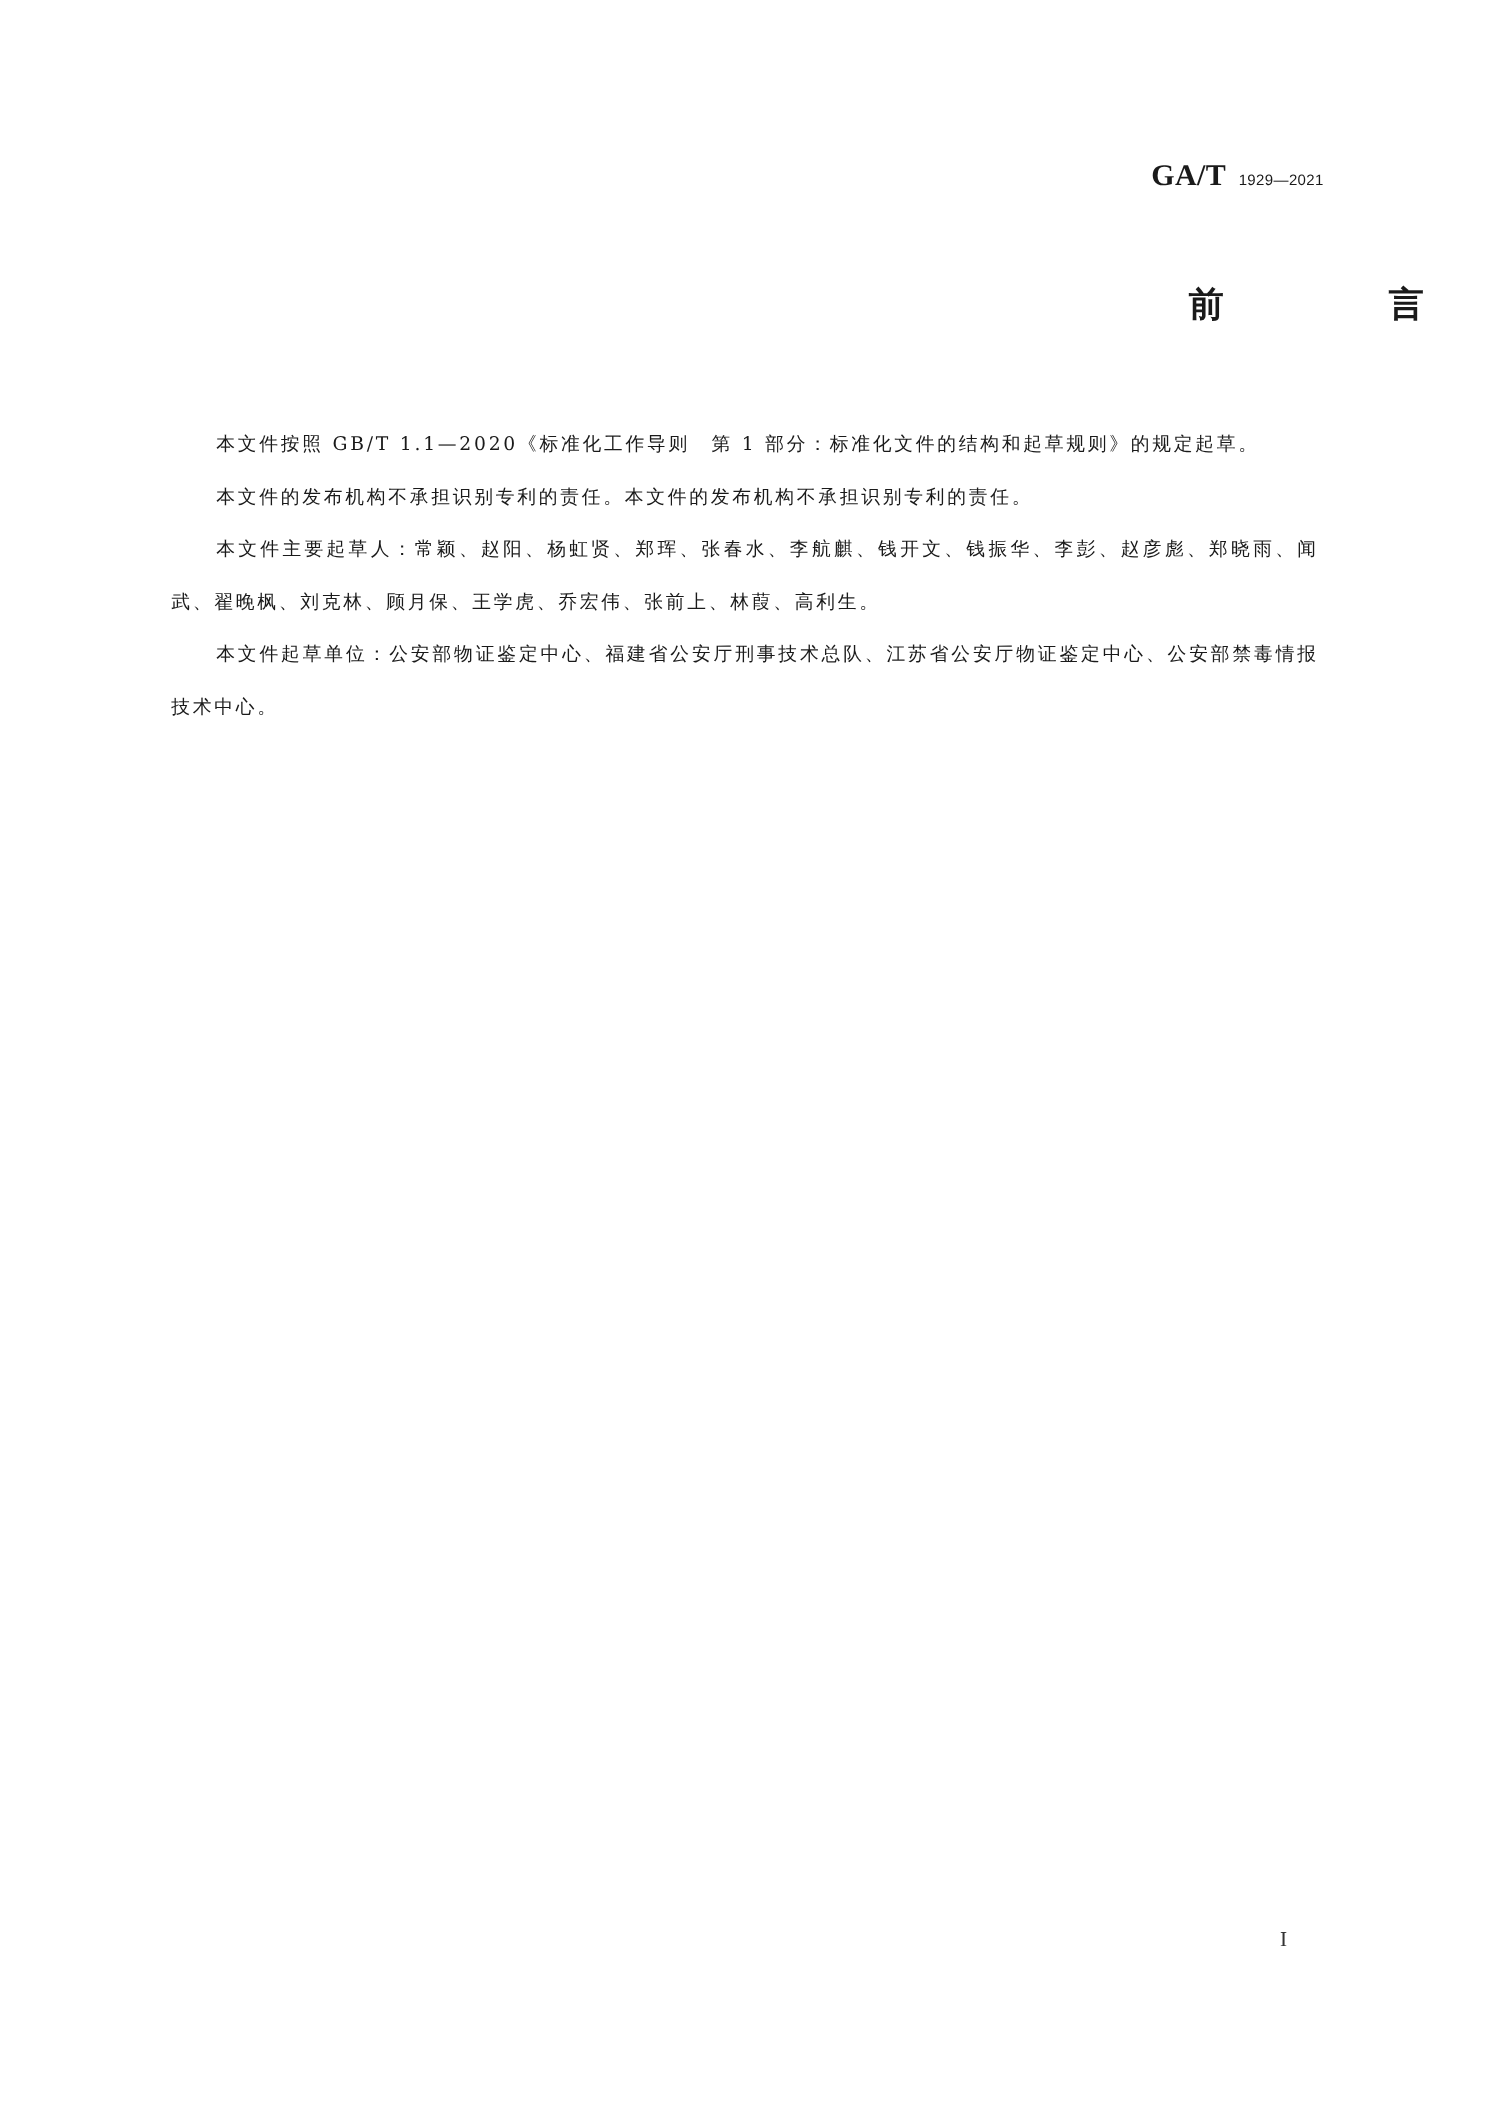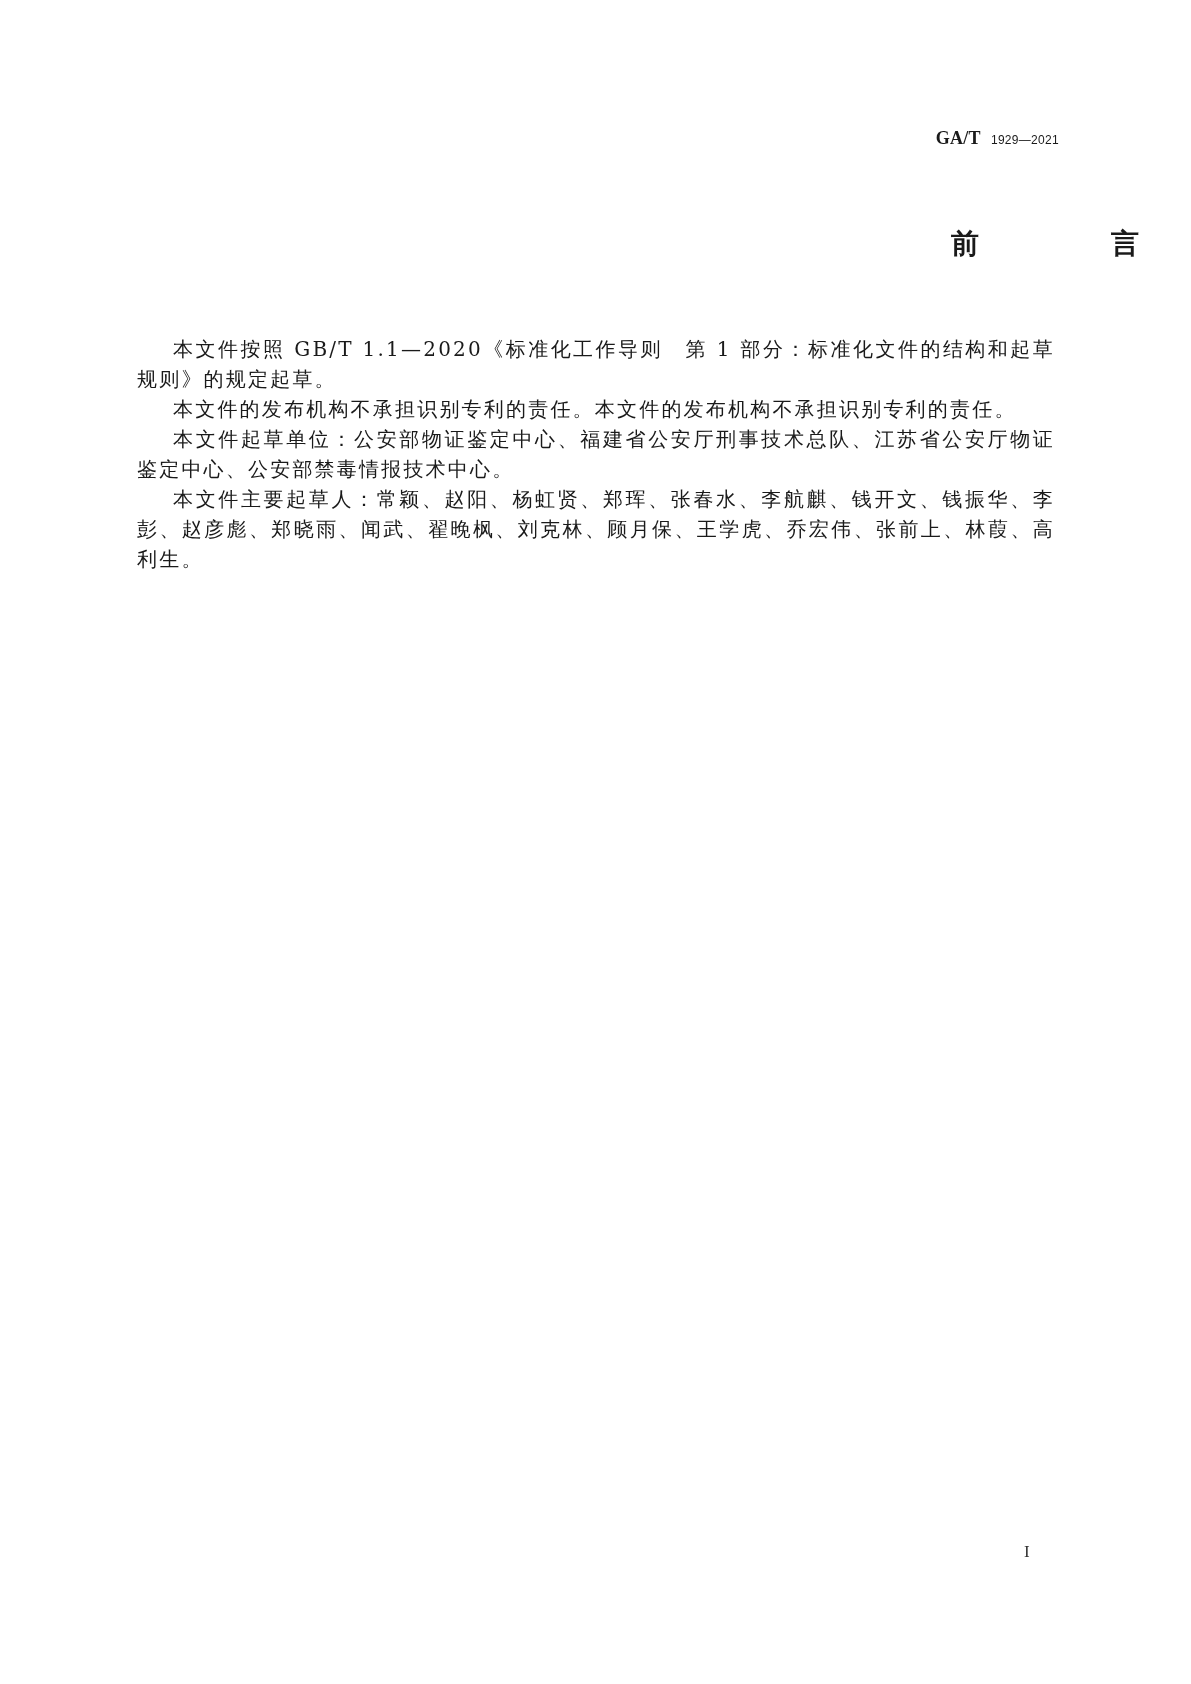--- a/index.html
+++ b/index.html
@@ -19,21 +19,21 @@
       position: absolute;
       top: 128px;
       right: 132px;
       font-size: 17px;
       letter-spacing: 0.3px;
       white-space: nowrap;
     }
     .std-code .prefix {
       font-family: "Liberation Serif", "DejaVu Serif", serif;
       font-weight: bold;
-      font-size: 18px;
+      font-size: 24px;
       margin-right: 10px;
     }
     .std-code .num {
       font-family: "Liberation Sans", "DejaVu Sans", sans-serif;
       font-size: 12px;
     }
     .title {
       position: absolute;
       top: 225px;
       left: 0;
@@ -43,22 +43,22 @@
       font-weight: bold;
       font-size: 28px;
       letter-spacing: 52px;
       text-indent: 52px;
     }
     .body {
       position: absolute;
       top: 334px;
       left: 137px;
       width: 918px;
-      font-size: 20px;
-      line-height: 30px;
+      font-size: 15px;
+      line-height: 42px;
       text-align: justify;
       text-justify: inter-character;
       letter-spacing: 2.2px;
     }
     .body p {
       margin: 0;
       text-indent: 36px;
     }
     .page-num {
       position: absolute;
@@ -74,17 +74,17 @@
 
 <div class="std-code">
   <span class="prefix">GA/T</span><span class="num">1929—2021</span>
 </div>
 
 <div class="title">前　言</div>
 
 <div class="body">
   <p>本文件按照 GB/T 1.1—2020《标准化工作导则　第 1 部分：标准化文件的结构和起草规则》的规定起草。</p>
   <p>本文件的发布机构不承担识别专利的责任。本文件的发布机构不承担识别专利的责任。</p>
+  <p>本文件主要起草人：常颖、赵阳、杨虹贤、郑珲、张春水、李航麒、钱开文、钱振华、李彭、赵彦彪、郑晓雨、闻武、翟晚枫、刘克林、顾月保、王学虎、乔宏伟、张前上、林葭、高利生。</p>
   <p>本文件起草单位：公安部物证鉴定中心、福建省公安厅刑事技术总队、江苏省公安厅物证鉴定中心、公安部禁毒情报技术中心。</p>
-  <p>本文件主要起草人：常颖、赵阳、杨虹贤、郑珲、张春水、李航麒、钱开文、钱振华、李彭、赵彦彪、郑晓雨、闻武、翟晚枫、刘克林、顾月保、王学虎、乔宏伟、张前上、林葭、高利生。</p>
 </div>
 
 <div class="page-num">I</div>
 
 </body></html>

